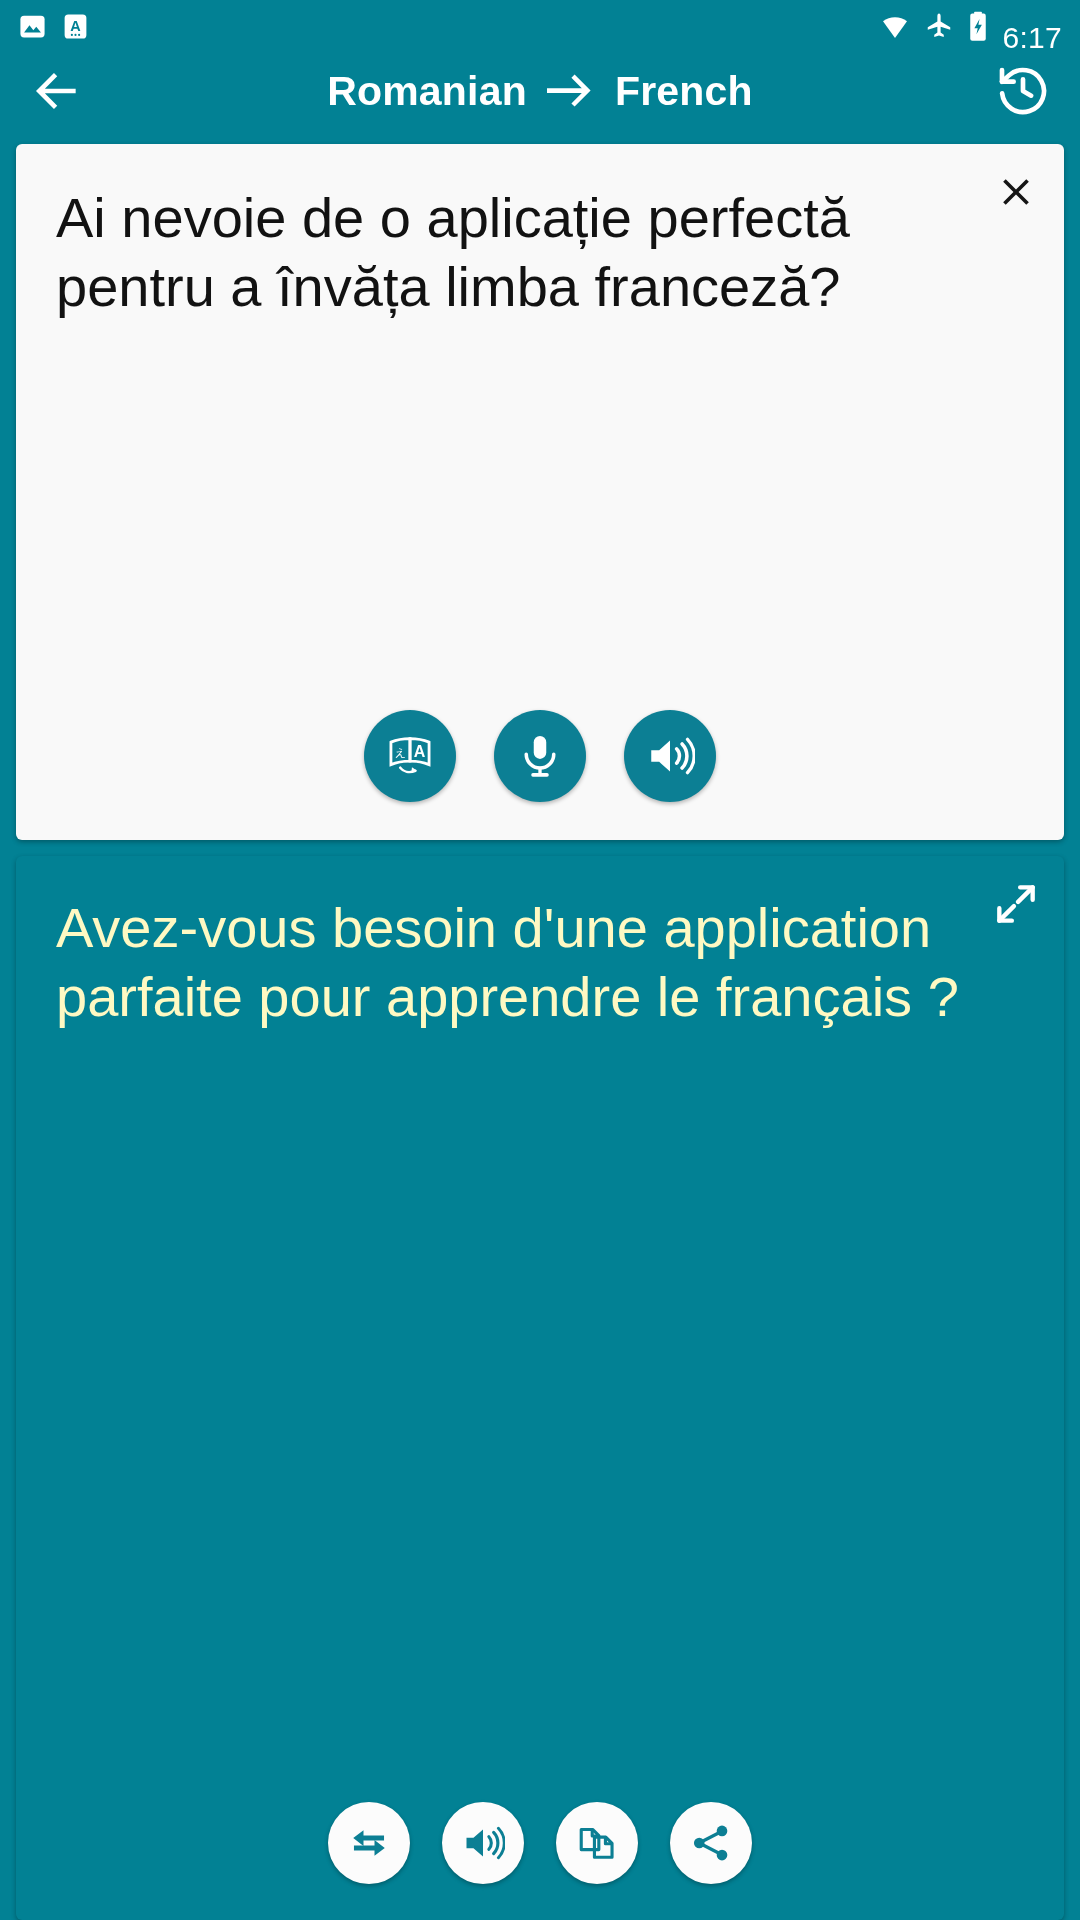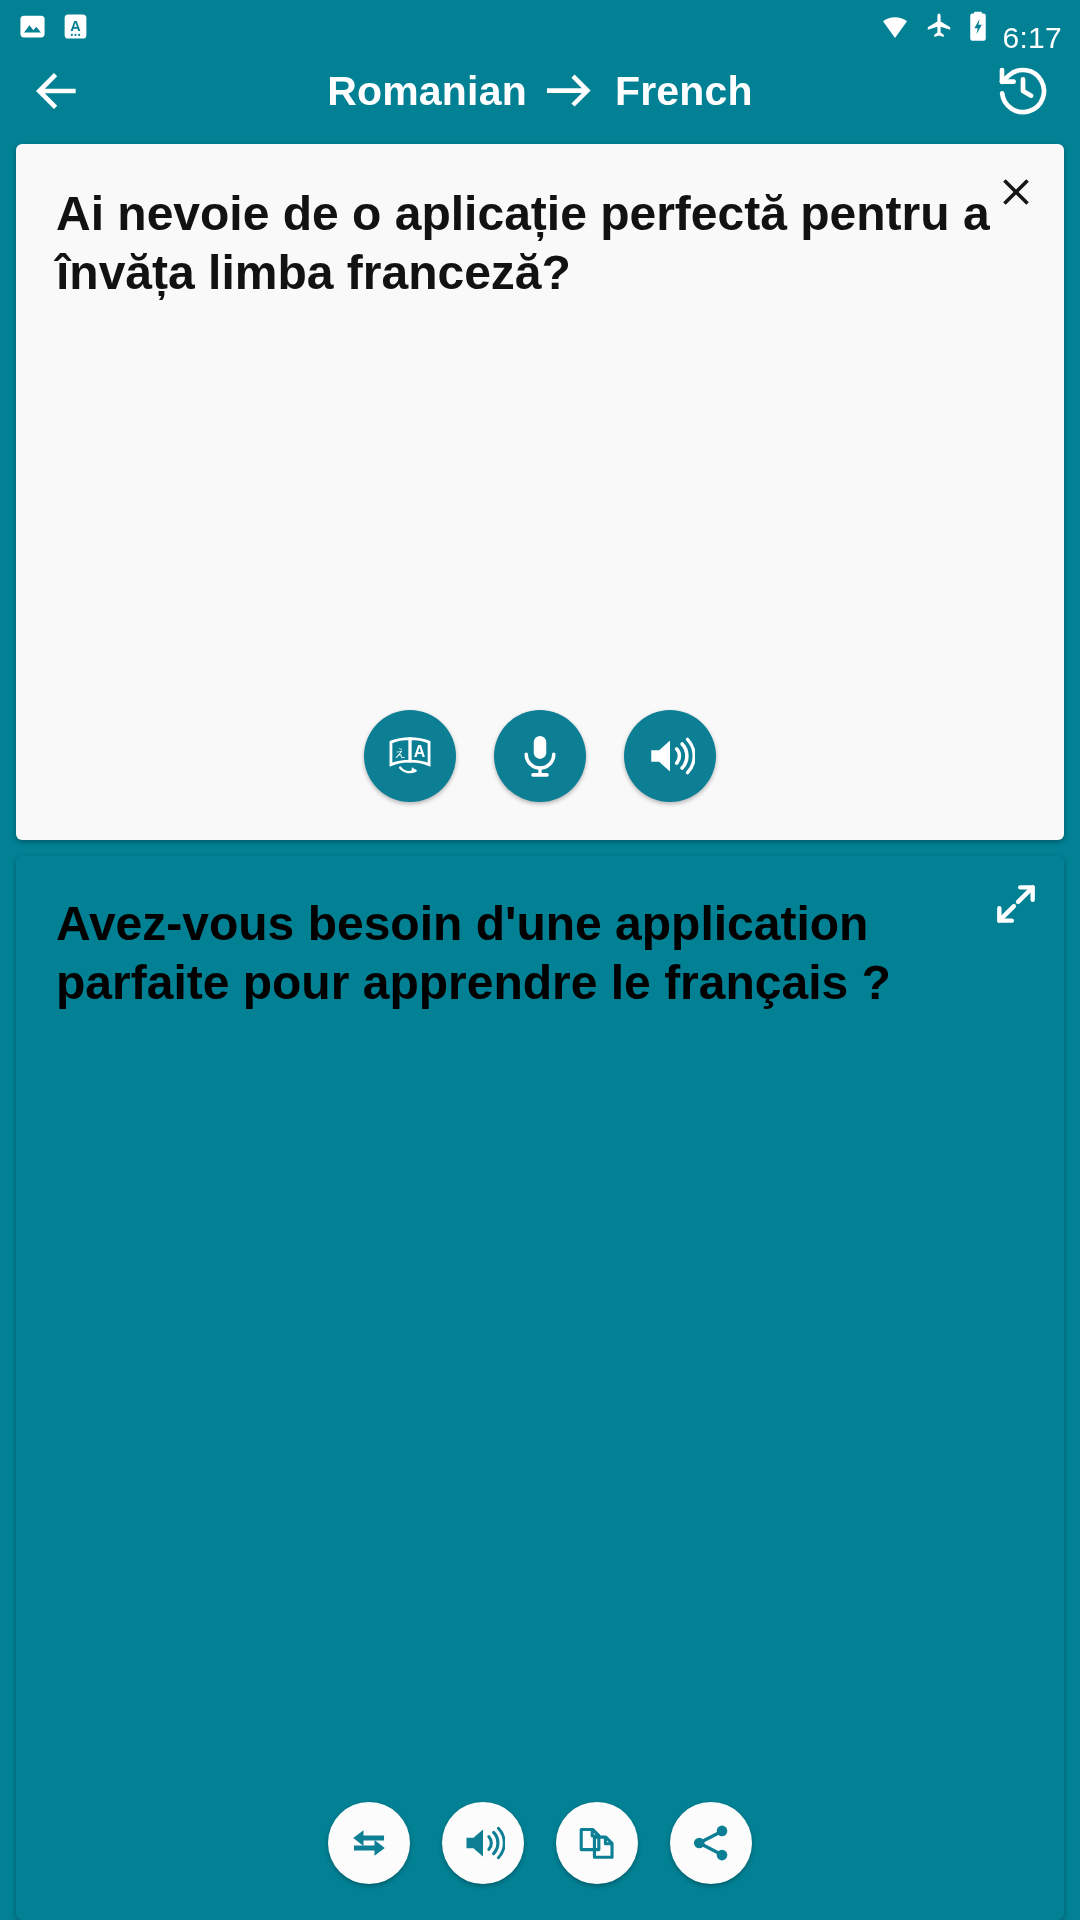--- a/index.html
+++ b/index.html
@@ -56,27 +56,26 @@
     height:696px;
     margin-bottom:16px;
   }
   .card-target {
     background:#028194;
     height:1064px;
   }
 
   .card-text {
     padding:60px 40px 0 40px;
-    font-size:48px;
+    font-size:56px;
     line-height:1.23;
     word-wrap:break-word;
-    font-weight:bold;
   }
   .card-source .card-text { color:#121212; padding-top:40px; }
-  .card-target .card-text { color:#000000; padding-top:38px; }
+  .card-target .card-text { color:#fef9c3; padding-top:38px; }
 
   .corner-btn {
     position:absolute; top:0; right:0;
     width:96px; height:96px;
     display:flex; align-items:center; justify-content:center;
     cursor:pointer;
   }
 
   .actions {
     position:absolute; left:0; right:0;

